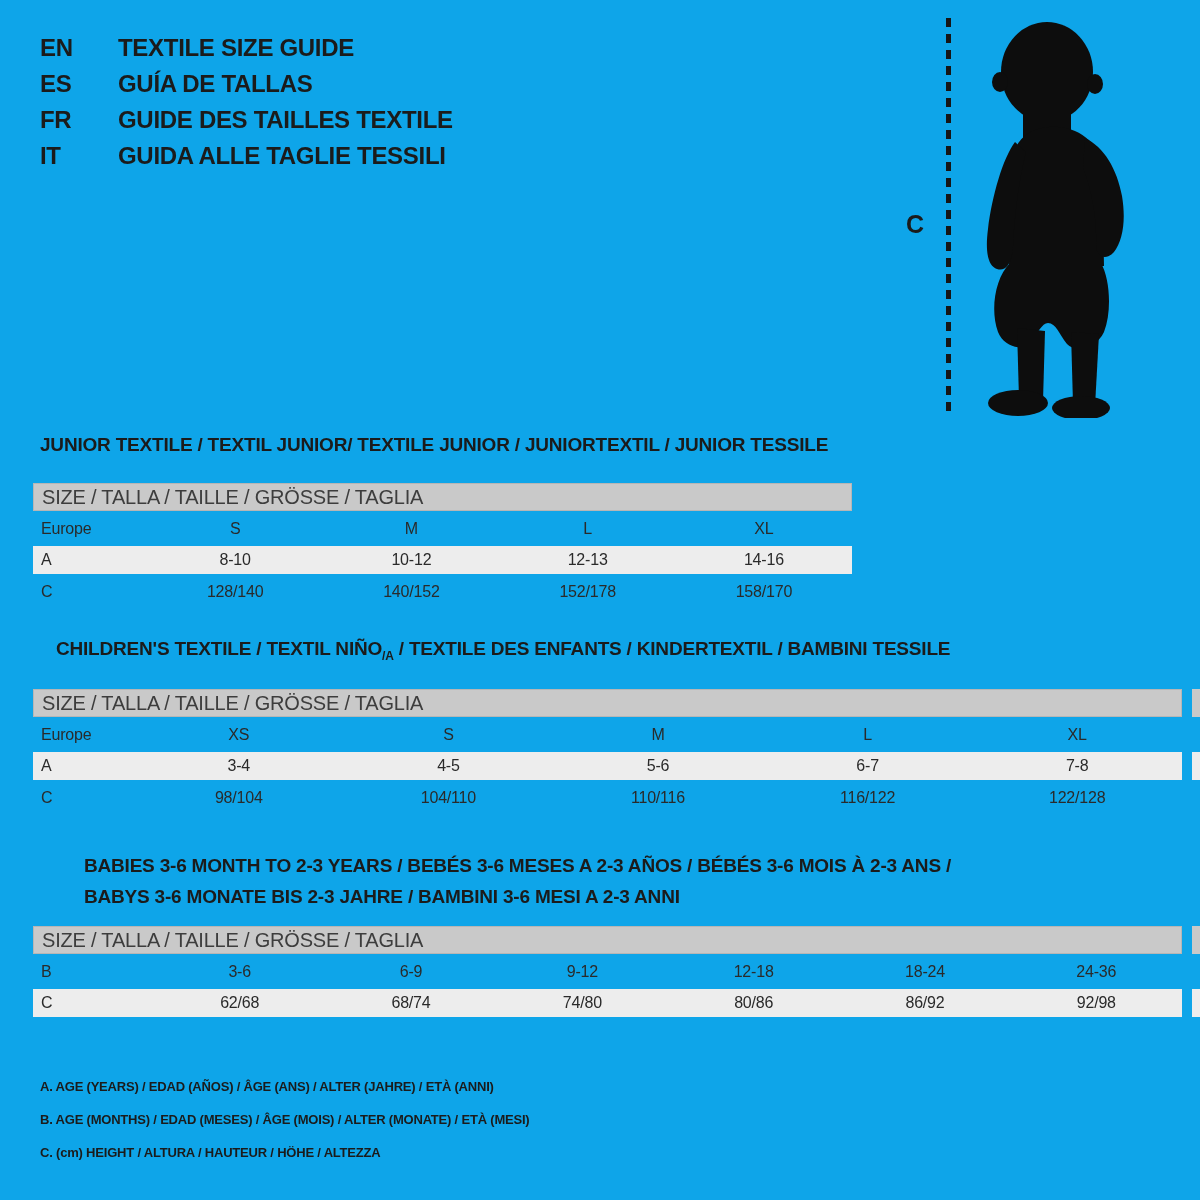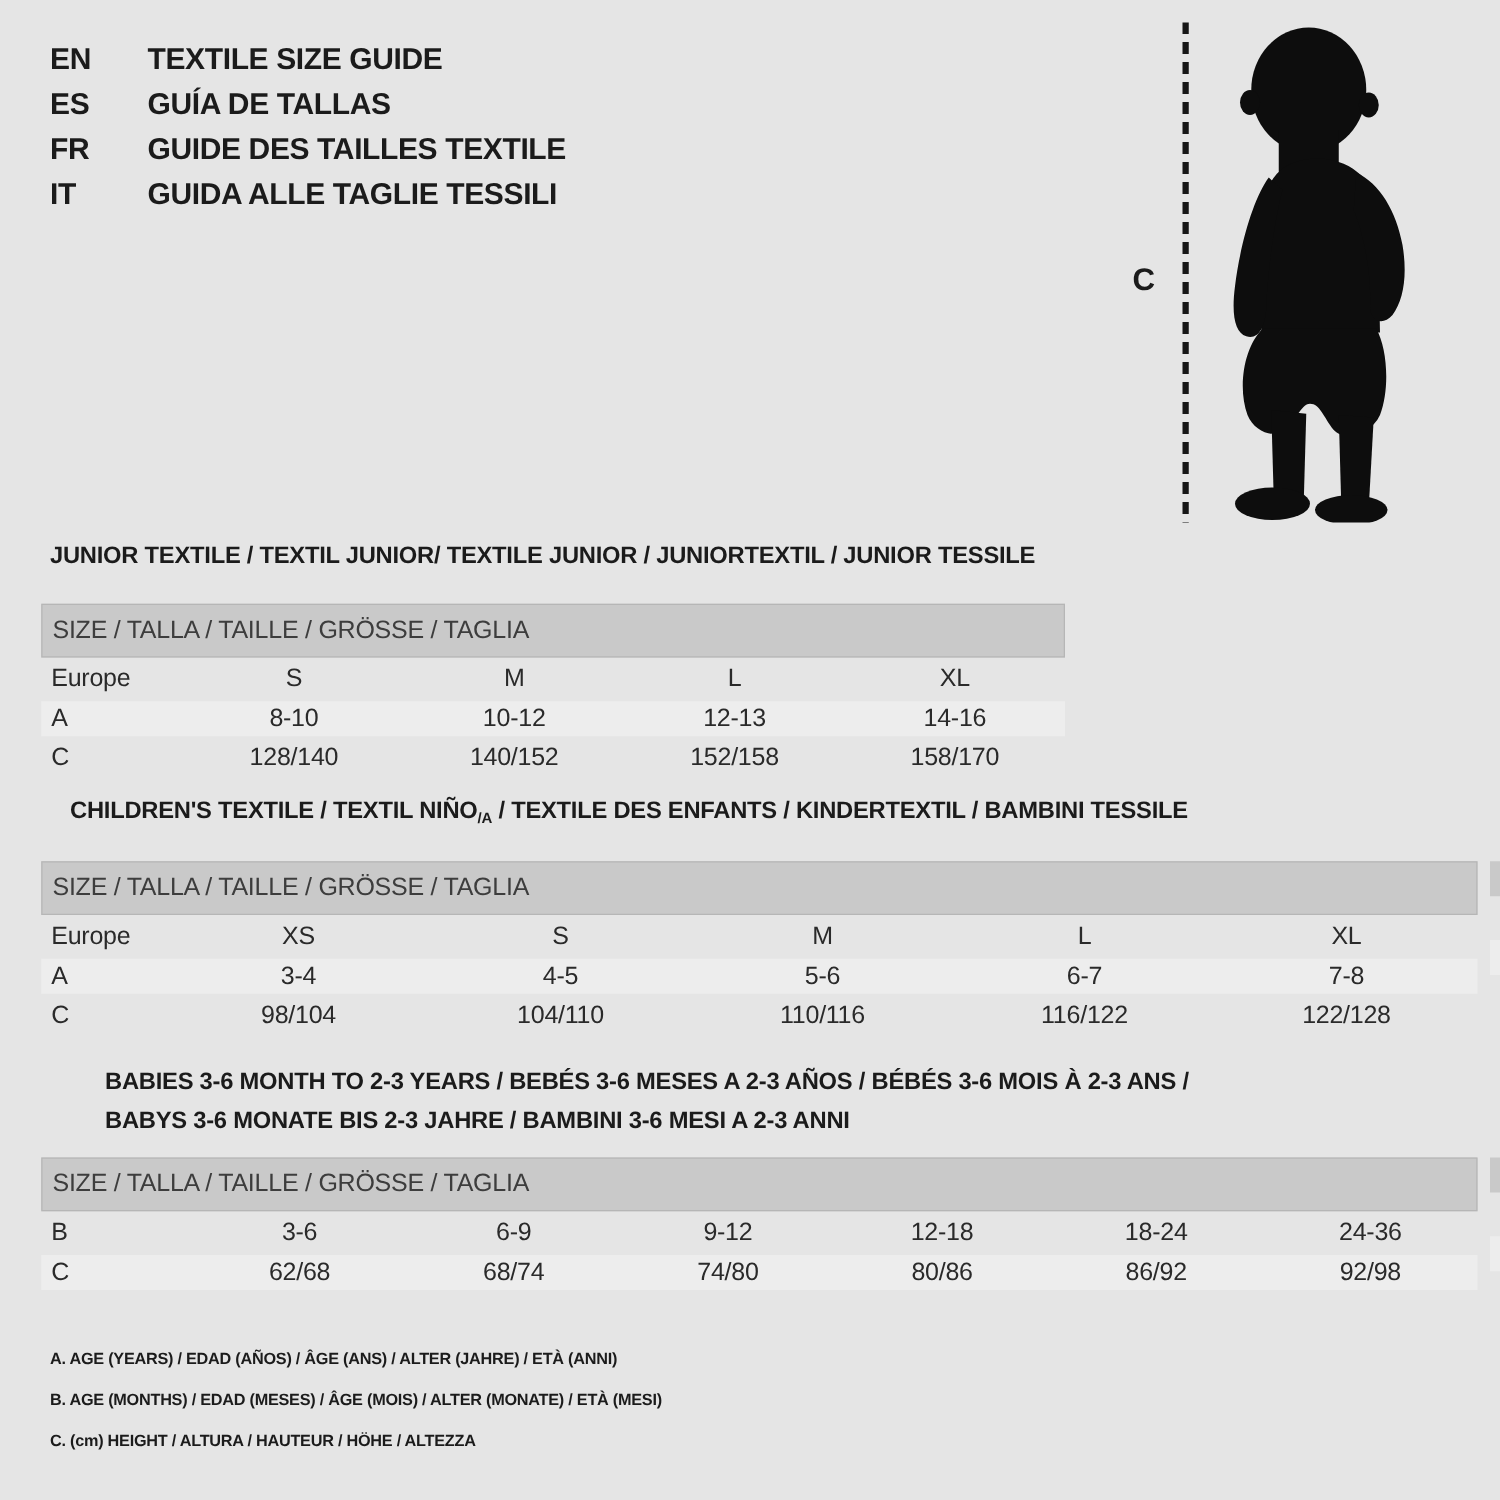--- a/index.html
+++ b/index.html
@@ -1,17 +1,17 @@
 <!DOCTYPE html>
 <html><head>
 <meta charset="utf-8">
 <style>
   html,body{margin:0;padding:0;background:#ffffff;}
   .canvas{
-    position:relative;width:1200px;height:1200px;background:#e5e5e5;overflow:hidden;
+    position:relative;width:1200px;height:1200px;background:#0ea5e9;overflow:hidden;
     font-family:"Liberation Sans","DejaVu Sans",sans-serif;
     font-stretch:condensed;
     color:#1b1b1b;
   }
   
   .lang-block{position:absolute;left:40px;top:30px;}
   .lang-row{display:flex;height:36px;align-items:center;font-size:24px;font-weight:700;letter-spacing:-0.3px;}
   .lang-code{width:78px;}
   
   .measure-line{
@@ -19,25 +19,25 @@
     background:repeating-linear-gradient(to bottom,#161616 0 9px,transparent 9px 16px);
   }
   .measure-label{position:absolute;left:906px;top:210px;font-size:25px;font-weight:700;}
   .silhouette{position:absolute;left:963px;top:16px;}
   
   .section-title{position:absolute;left:40px;font-size:19px;font-weight:700;letter-spacing:-0.2px;white-space:nowrap;}
   .sub{font-size:12px;vertical-align:sub;font-weight:700;}
   
   .size-table{position:absolute;left:33px;}
   .t-header{
-    height:43px;background:#c9c9c9;border:1px solid #b6b6b6;box-sizing:border-box;
+    height:28px;background:#c9c9c9;border:1px solid #b6b6b6;box-sizing:border-box;
     display:flex;align-items:center;padding-left:8px;
     font-size:20px;color:#3d3d3d;letter-spacing:-0.2px;
   }
-  .t-row{display:flex;align-items:center;height:35px;font-size:20px;color:#2a2a2a;letter-spacing:-0.2px;}
+  .t-row{display:flex;align-items:center;height:35px;font-size:16px;color:#2a2a2a;letter-spacing:-0.2px;}
   .t-row.alt{height:28px;background:#ededed;}
   .t-label{padding-left:8px;text-align:left;}
   .t-cell{flex:1;text-align:center;}
   .junior-table{width:819px;top:483px;}
   .junior-table .t-label{width:106px;}
   .children-table{width:1149px;top:689px;}
   .children-table .t-label{width:93px;}
   .babies-table{width:1149px;top:926px;}
   .babies-table .t-label{width:113px;}
   
@@ -105,21 +105,21 @@
       <div class="t-label">A</div>
       <div class="t-cell">8-10</div>
       <div class="t-cell">10-12</div>
       <div class="t-cell">12-13</div>
       <div class="t-cell">14-16</div>
     </div>
     <div class="t-row">
       <div class="t-label">C</div>
       <div class="t-cell">128/140</div>
       <div class="t-cell">140/152</div>
-      <div class="t-cell">152/158</div>
+      <div class="t-cell">152/178</div>
       <div class="t-cell">158/170</div>
     </div>
   </div>
 
   <div class="section-title" style="top:638px;margin-left:16px;">
     <span>CHILDREN'S TEXTILE / TEXTIL NIÑO</span><span class="sub">/A</span><span> / TEXTILE DES ENFANTS / KINDERTEXTIL / BAMBINI TESSILE</span>
   </div>
   <div class="size-table children-table">
     <div class="t-header">SIZE / TALLA / TAILLE / GRÖSSE / TAGLIA</div>
     <div class="t-row">

